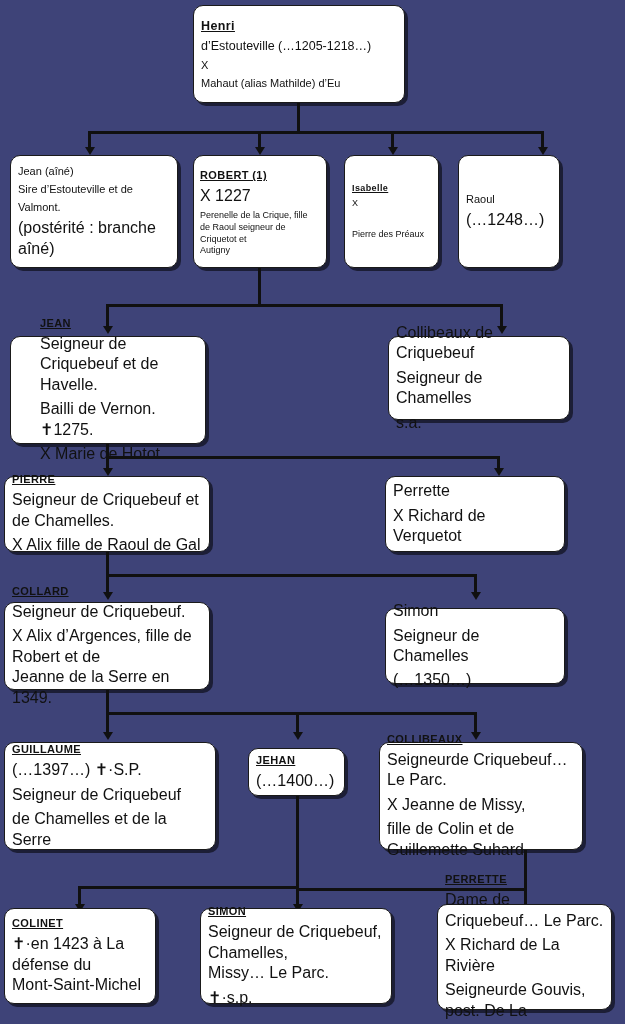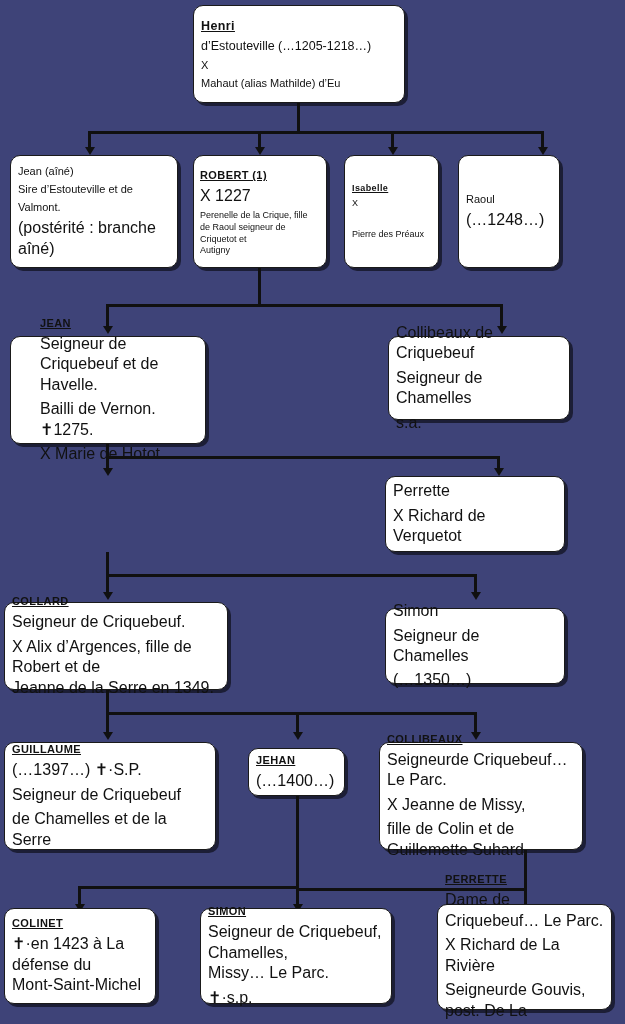--- a/index.html
+++ b/index.html
@@ -114,34 +114,39 @@
     <span class="ln sm">s.a.</span>
   </div>
 
   <div class="v" style="left:106px;top:444px;height:12px;"></div>
   <div class="h" style="left:106px;top:456px;width:394px;"></div>
   <div class="v" style="left:106px;top:456px;height:14px;"></div>
   <div class="arw" style="left:103px;top:468px;"></div>
   <div class="v" style="left:497px;top:456px;height:14px;"></div>
   <div class="arw" style="left:494px;top:468px;"></div>
 
+  <div class="node" style="left:4px;top:476px;width:206px;height:76px;">
+    <span class="ln med nm">PIERRE</span>
+    <span class="ln sm">Seigneur de Criquebeuf et de Chamelles.</span>
+    <span class="ln sm">X Alix fille de Raoul de Gal</span>
+  </div>
 
   <div class="node" style="left:385px;top:476px;width:180px;height:76px;">
     <span class="ln sm">Perrette</span>
     <span class="ln sm">X Richard de Verquetot</span>
   </div>
 
   <div class="v" style="left:106px;top:552px;height:22px;"></div>
   <div class="h" style="left:106px;top:574px;width:371px;"></div>
   <div class="v" style="left:106px;top:574px;height:20px;"></div>
   <div class="arw" style="left:103px;top:592px;"></div>
   <div class="v" style="left:474px;top:574px;height:20px;"></div>
   <div class="arw" style="left:471px;top:592px;"></div>
 
-  <div class="node" style="left:4px;top:602px;width:224px;height:88px;">
+  <div class="node" style="left:4px;top:602px;width:206px;height:88px;">
     <span class="ln med nm">COLLARD</span>
     <span class="ln sm">Seigneur de Criquebeuf.</span>
     <span class="ln sm" style="margin-bottom:0;">X Alix d’Argences, fille de Robert et de</span>
     <span class="ln sm" style="margin-top:0;">Jeanne de la Serre en 1349.</span>
   </div>
 
   <div class="node" style="left:385px;top:608px;width:180px;height:76px;">
     <span class="ln sm">Simon</span>
     <span class="ln sm">Seigneur de Chamelles</span>
     <span class="ln sm">(…1350…)</span>

